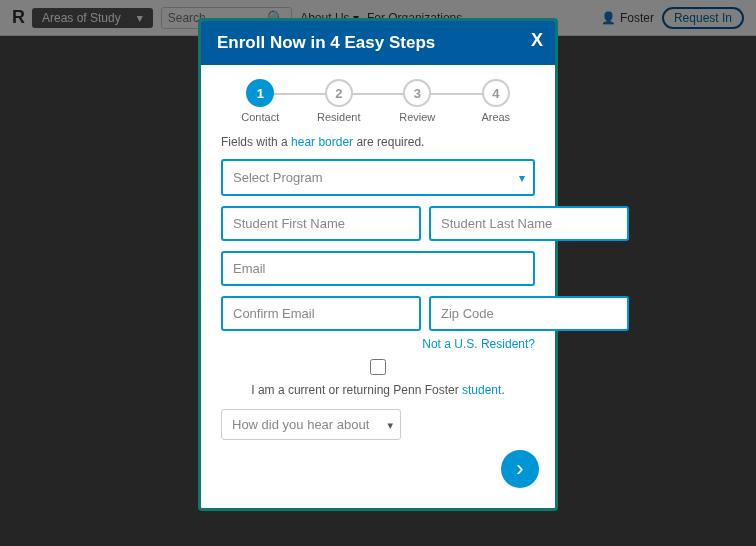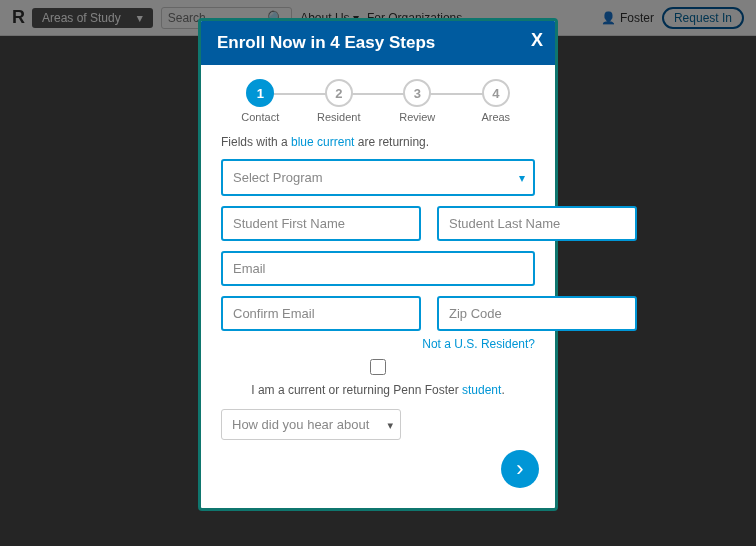--- a/index.html
+++ b/index.html
@@ -202,21 +202,21 @@
       margin-bottom: 10px;
     }
 
     .required-note .blue-text {
       color: #0096d6;
     }
 
     
     .form-row {
       display: flex;
-      gap: 16px;
+      gap: 8px;
       margin-bottom: 10px;
     }
 
     .form-input {
       flex: 1;
       border: 2px solid #0096d6;
       border-radius: 3px;
       padding: 8px 10px;
       font-size: 13px;
       color: #888;
@@ -401,21 +401,21 @@
     <div class="step-item">
       <div class="step-circle">
         <span>4</span>
       </div>
       <span class="step-label">Areas</span>
     </div>
   </div>
 
   <div class="modal-body">
     <p class="required-note">
-      <span>Fields with a </span><span class="blue-text">blue current</span><span> are returning.</span>
+      <span>Fields with a </span><span class="blue-text">hear border</span><span> are required.</span>
     </p>
 
     <div class="select-wrapper">
       <select class="form-select">
         <option value="Select Program">Select Program</option>
       </select>
       <span class="select-arrow">▾</span>
     </div>
 
     <div class="form-row">

